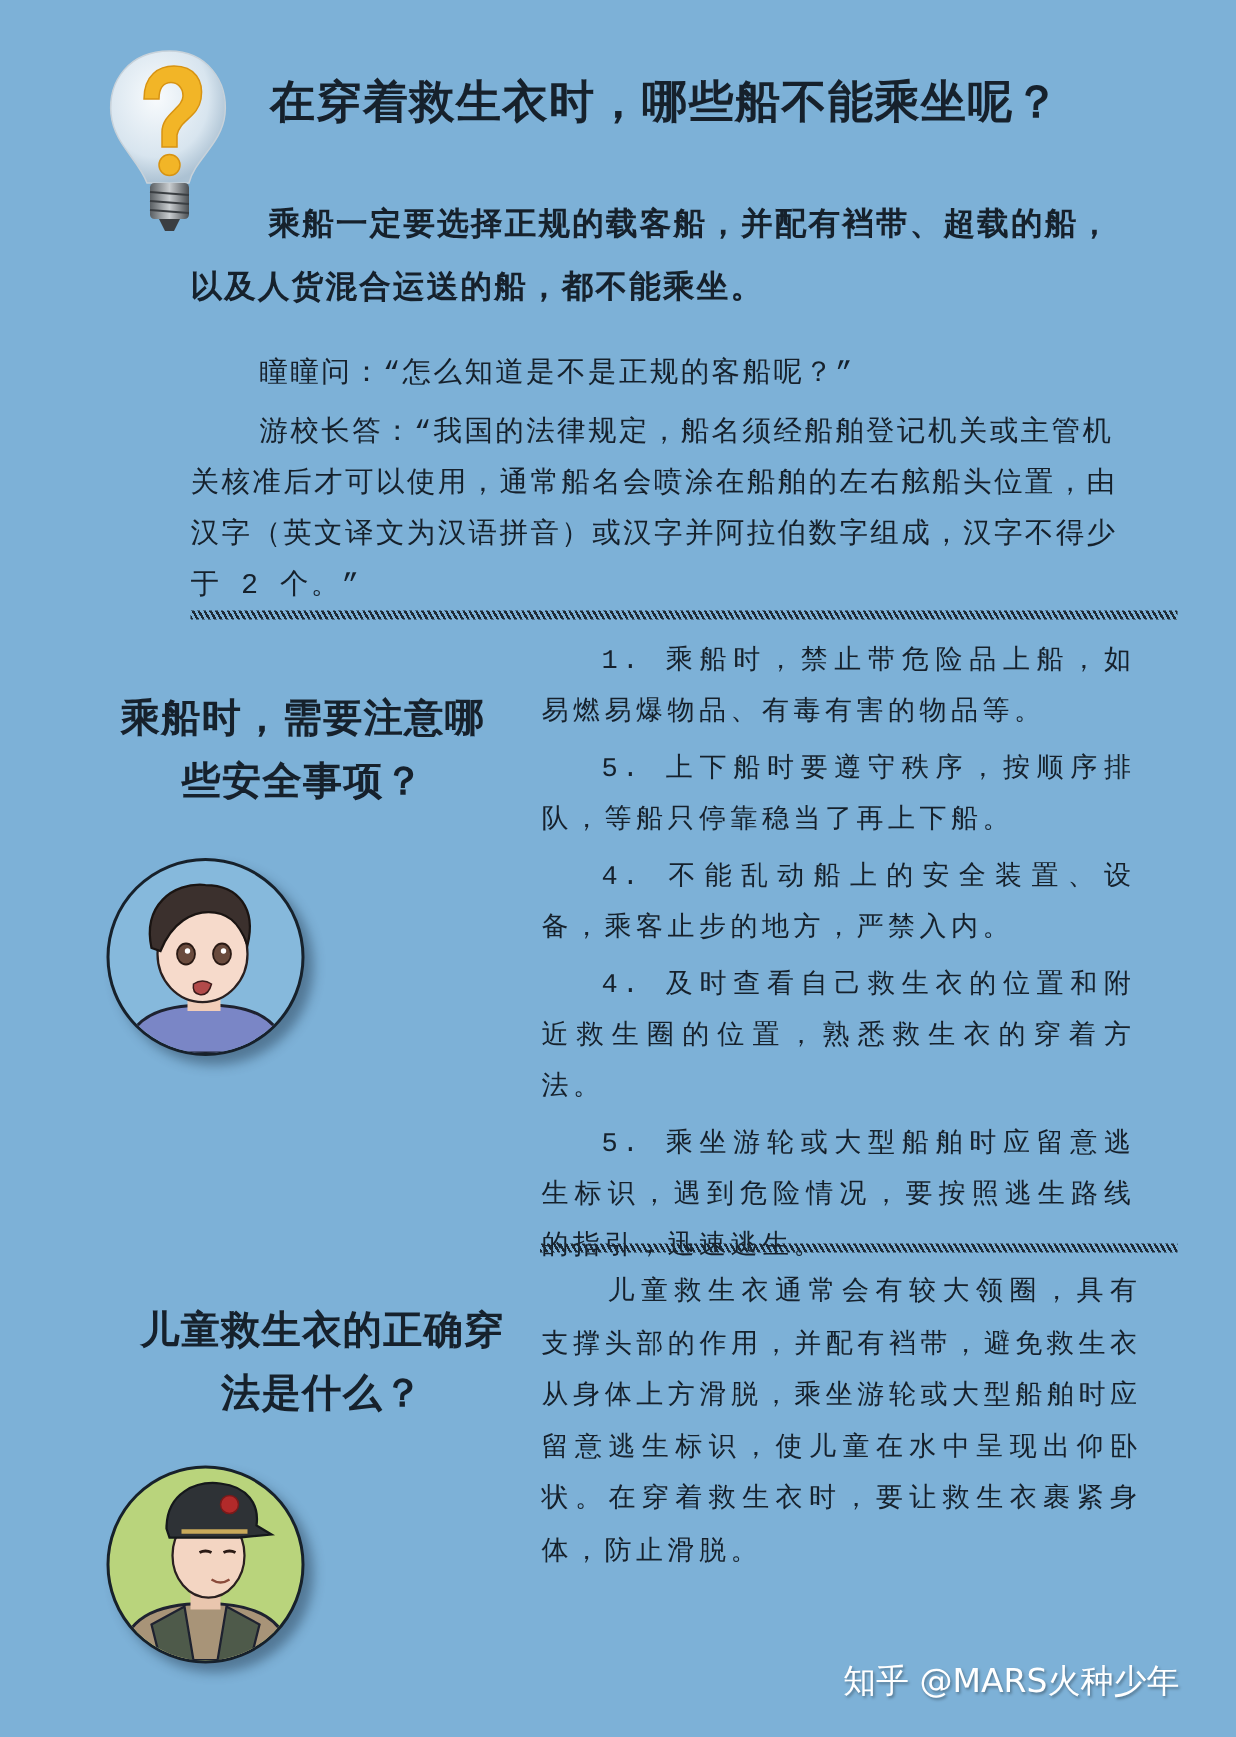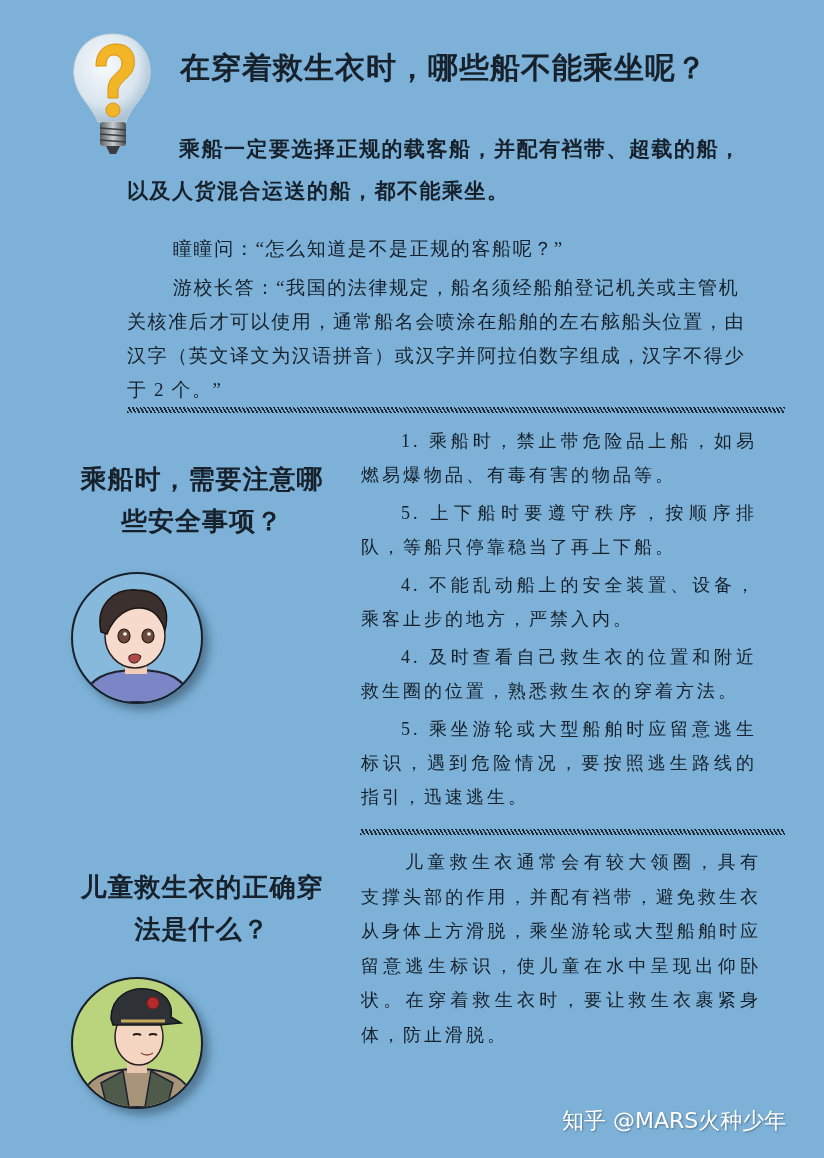--- a/index.html
+++ b/index.html
@@ -4,21 +4,21 @@
   <style>
     html, body { margin: 0; padding: 0; }
     body {
       width: 824px; height: 1158px; position: relative; overflow: hidden;
       background: #7DB1D7;
       font-family: "DejaVu Serif", "Liberation Serif", serif;
       color: #15202B;
     }
     .abs { position: absolute; }
     .sans { font-family: "DejaVu Sans", "Liberation Sans", sans-serif; }
-    .serif { font-family: Liberation Serif, serif; }
+    .serif { font-family: Liberation Mono, monospace; }
 
     
     .bulb { left: 68px; top: 30px; width: 90px; height: 128px; }
 
     .main-title {
       left: 180px; top: 48px; font-size: 30px; font-weight: bold;
       letter-spacing: 1px; color: #16212C; white-space: nowrap;
     }
     .intro {
       left: 127px; top: 128px; width: 630px; font-size: 21px; font-weight: bold;
@@ -36,21 +36,21 @@
       height: 6px;
       background: repeating-linear-gradient(60deg, #1E2A36 0 1.6px, transparent 1.6px 3.4px);
     }
     .divider-1 { left: 127px; top: 407px; width: 658px; }
     .divider-2 { left: 360px; top: 829px; width: 425px; }
 
     .side-heading {
       font-size: 26px; font-weight: bold; line-height: 42px; color: #16212C; letter-spacing: 1px; text-align: center;
     }
     .sh-1 { left: 72px; top: 458px; width: 260px; }
-    .sh-2 { left: 72px; top: 866px; width: 260px; }
+    .sh-2 { left: 85px; top: 866px; width: 260px; }
 
     .avatar {
       width: 128px; height: 128px; border-radius: 50%;
       border: 2.5px solid #17212B; overflow: hidden;
       box-shadow: 6px 6px 8px rgba(30,50,70,0.45);
     }
     .avatar-1 { left: 71px; top: 572px; background: #86B9DC; }
     .avatar-2 { left: 71px; top: 977px; background: #B9D47C; }
     .avatar svg { width: 100%; height: 100%; display: block; }
 

